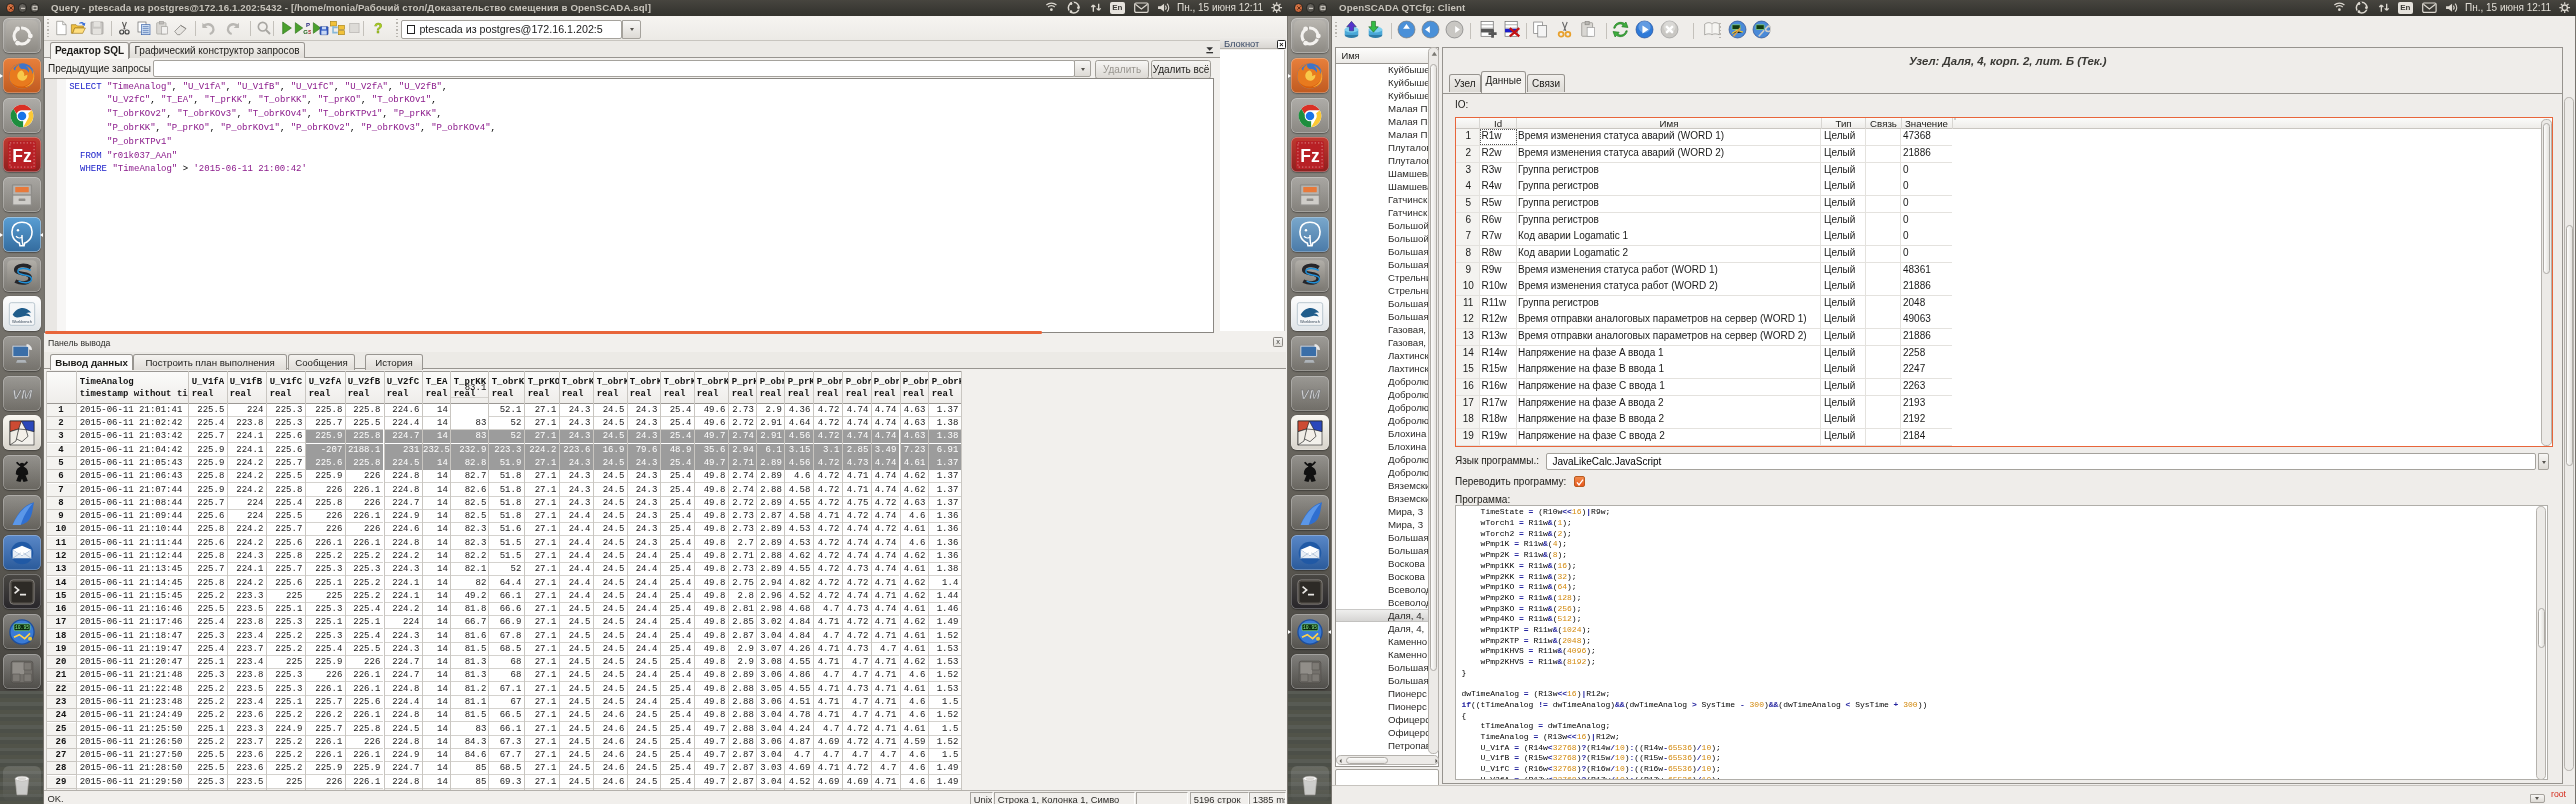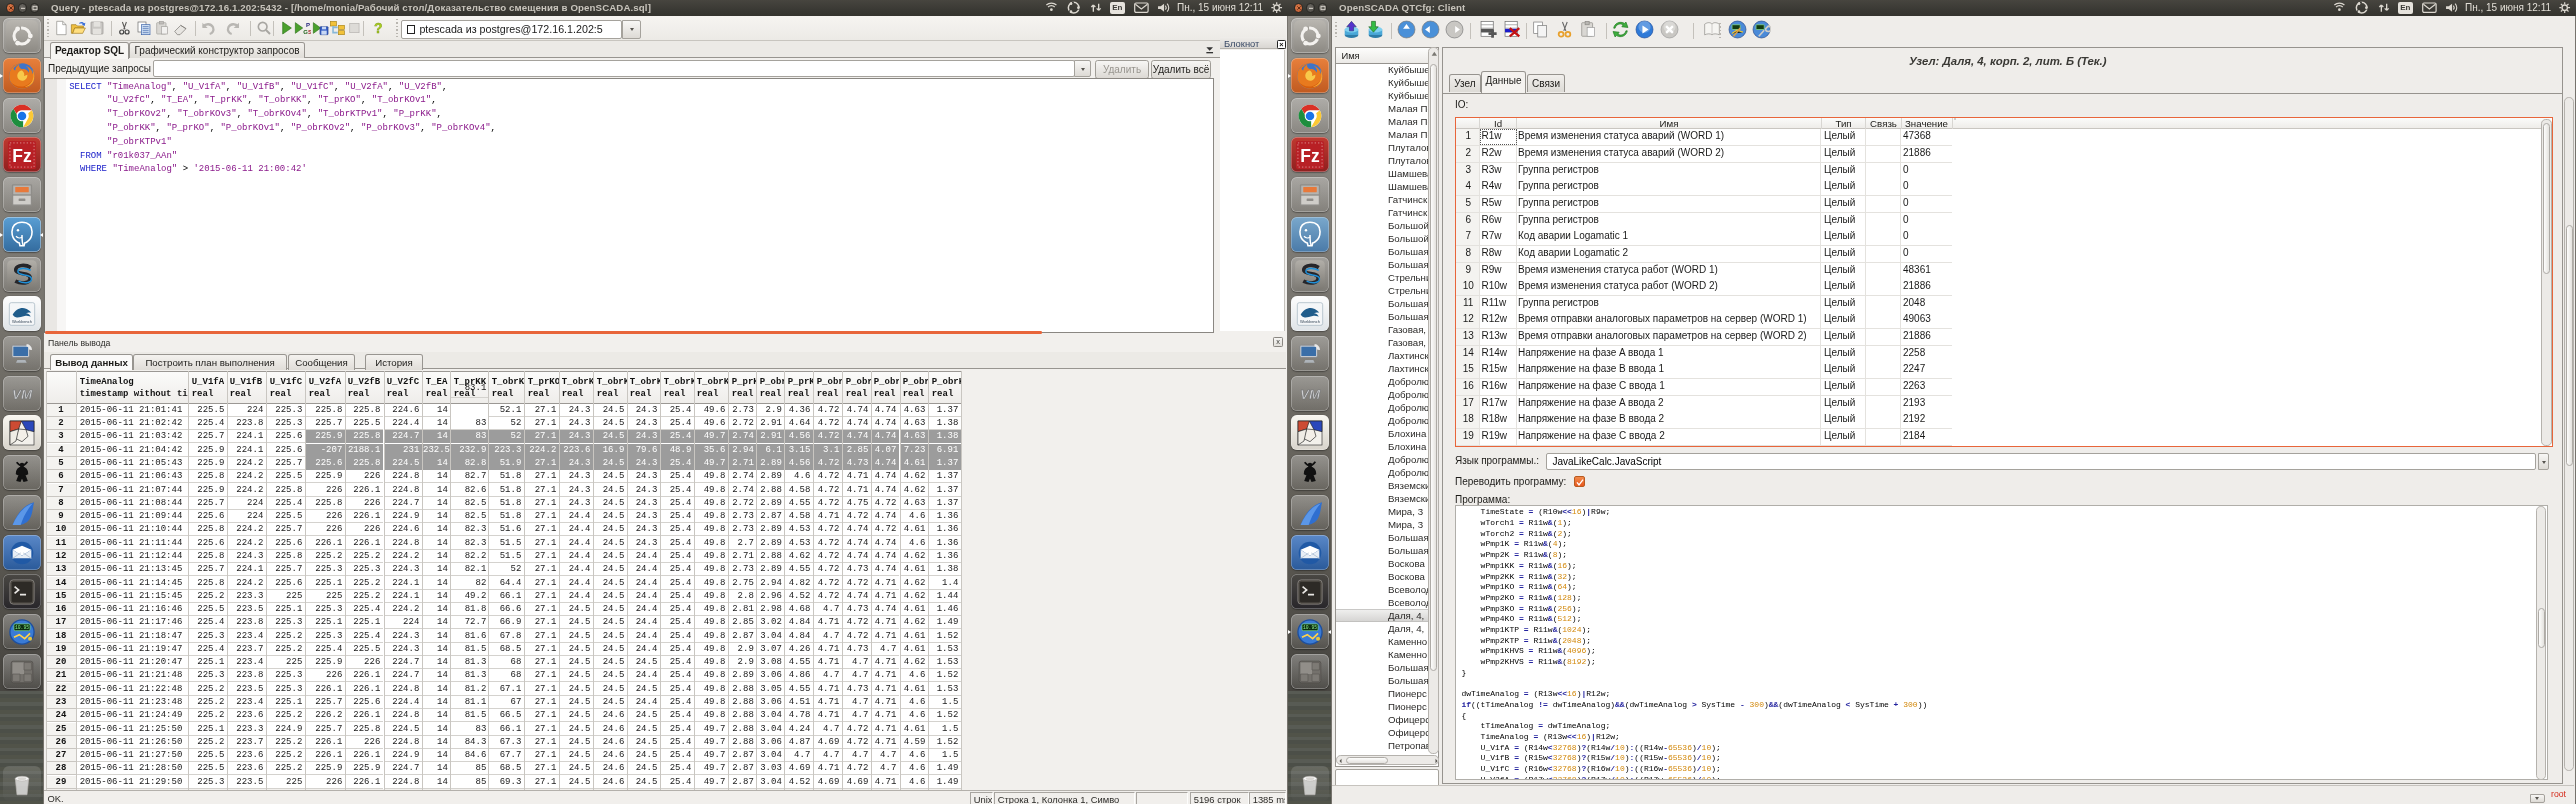--- a/index.html
+++ b/index.html
@@ -826,21 +826,21 @@
 <div class="ltc ltr sel" style="left:559px;top:444px;width:34px;height:13.3px">223.6</div>
 <div class="ltc ltr sel" style="left:594px;top:444px;width:33px;height:13.3px">16.9</div>
 <div class="ltc ltr sel" style="left:627px;top:444px;width:33px;height:13.3px">79.6</div>
 <div class="ltc ltr sel" style="left:661px;top:444px;width:33px;height:13.3px">48.9</div>
 <div class="ltc ltr sel" style="left:694px;top:444px;width:34px;height:13.3px">35.6</div>
 <div class="ltc ltr sel" style="left:729px;top:444px;width:27.5px;height:13.3px">2.94</div>
 <div class="ltc ltr sel" style="left:757px;top:444px;width:27.5px;height:13.3px">6.1</div>
 <div class="ltc ltr sel" style="left:785px;top:444px;width:28px;height:13.3px">3.15</div>
 <div class="ltc ltr sel" style="left:814px;top:444px;width:28px;height:13.3px">3.1</div>
 <div class="ltc ltr sel" style="left:843px;top:444px;width:28px;height:13.3px">2.85</div>
-<div class="ltc ltr sel" style="left:871px;top:444px;width:28px;height:13.3px">4.07</div>
+<div class="ltc ltr sel" style="left:871px;top:444px;width:28px;height:13.3px">3.49</div>
 <div class="ltc ltr sel" style="left:900px;top:444px;width:28px;height:13.3px">7.23</div>
 <div class="ltc ltr sel" style="left:929px;top:444px;width:32px;height:13.3px">6.91</div>
 <div class="ltn" style="left:46px;top:457px;width:30px;height:13.3px">5</div>
 <div class="ltc lts" style="left:77px;top:457px;width:111px;height:13.3px">2015-06-11 21:05:43</div>
 <div class="ltc ltr" style="left:189px;top:457px;width:38px;height:13.3px">225.9</div>
 <div class="ltc ltr" style="left:227px;top:457px;width:39px;height:13.3px">224.2</div>
 <div class="ltc ltr" style="left:267px;top:457px;width:38px;height:13.3px">225.7</div>
 <div class="ltc ltr sel" style="left:306px;top:457px;width:39px;height:13.3px">225.6</div>
 <div class="ltc ltr sel" style="left:345px;top:457px;width:38px;height:13.3px">225.8</div>
 <div class="ltc ltr sel" style="left:384px;top:457px;width:38px;height:13.3px">224.5</div>
@@ -1138,21 +1138,21 @@
 <div class="ltc ltr" style="left:929px;top:603px;width:32px;height:13.3px">1.46</div>
 <div class="ltn" style="left:46px;top:616px;width:30px;height:13.3px">17</div>
 <div class="ltc lts" style="left:77px;top:616px;width:111px;height:13.3px">2015-06-11 21:17:46</div>
 <div class="ltc ltr" style="left:189px;top:616px;width:38px;height:13.3px">225.4</div>
 <div class="ltc ltr" style="left:227px;top:616px;width:39px;height:13.3px">223.8</div>
 <div class="ltc ltr" style="left:267px;top:616px;width:38px;height:13.3px">225.3</div>
 <div class="ltc ltr" style="left:306px;top:616px;width:39px;height:13.3px">225.1</div>
 <div class="ltc ltr" style="left:345px;top:616px;width:38px;height:13.3px">225.1</div>
 <div class="ltc ltr" style="left:384px;top:616px;width:38px;height:13.3px">224</div>
 <div class="ltc ltr" style="left:423px;top:616px;width:27.5px;height:13.3px">14</div>
-<div class="ltc ltr" style="left:451px;top:616px;width:38px;height:13.3px">72.7</div>
+<div class="ltc ltr" style="left:451px;top:616px;width:38px;height:13.3px">66.7</div>
 <div class="ltc ltr" style="left:489px;top:616px;width:35px;height:13.3px">66.9</div>
 <div class="ltc ltr" style="left:525px;top:616px;width:34px;height:13.3px">27.1</div>
 <div class="ltc ltr" style="left:559px;top:616px;width:34px;height:13.3px">24.5</div>
 <div class="ltc ltr" style="left:594px;top:616px;width:33px;height:13.3px">24.5</div>
 <div class="ltc ltr" style="left:627px;top:616px;width:33px;height:13.3px">24.4</div>
 <div class="ltc ltr" style="left:661px;top:616px;width:33px;height:13.3px">25.4</div>
 <div class="ltc ltr" style="left:694px;top:616px;width:34px;height:13.3px">49.8</div>
 <div class="ltc ltr" style="left:729px;top:616px;width:27.5px;height:13.3px">2.85</div>
 <div class="ltc ltr" style="left:757px;top:616px;width:27.5px;height:13.3px">3.02</div>
 <div class="ltc ltr" style="left:785px;top:616px;width:28px;height:13.3px">4.84</div>

